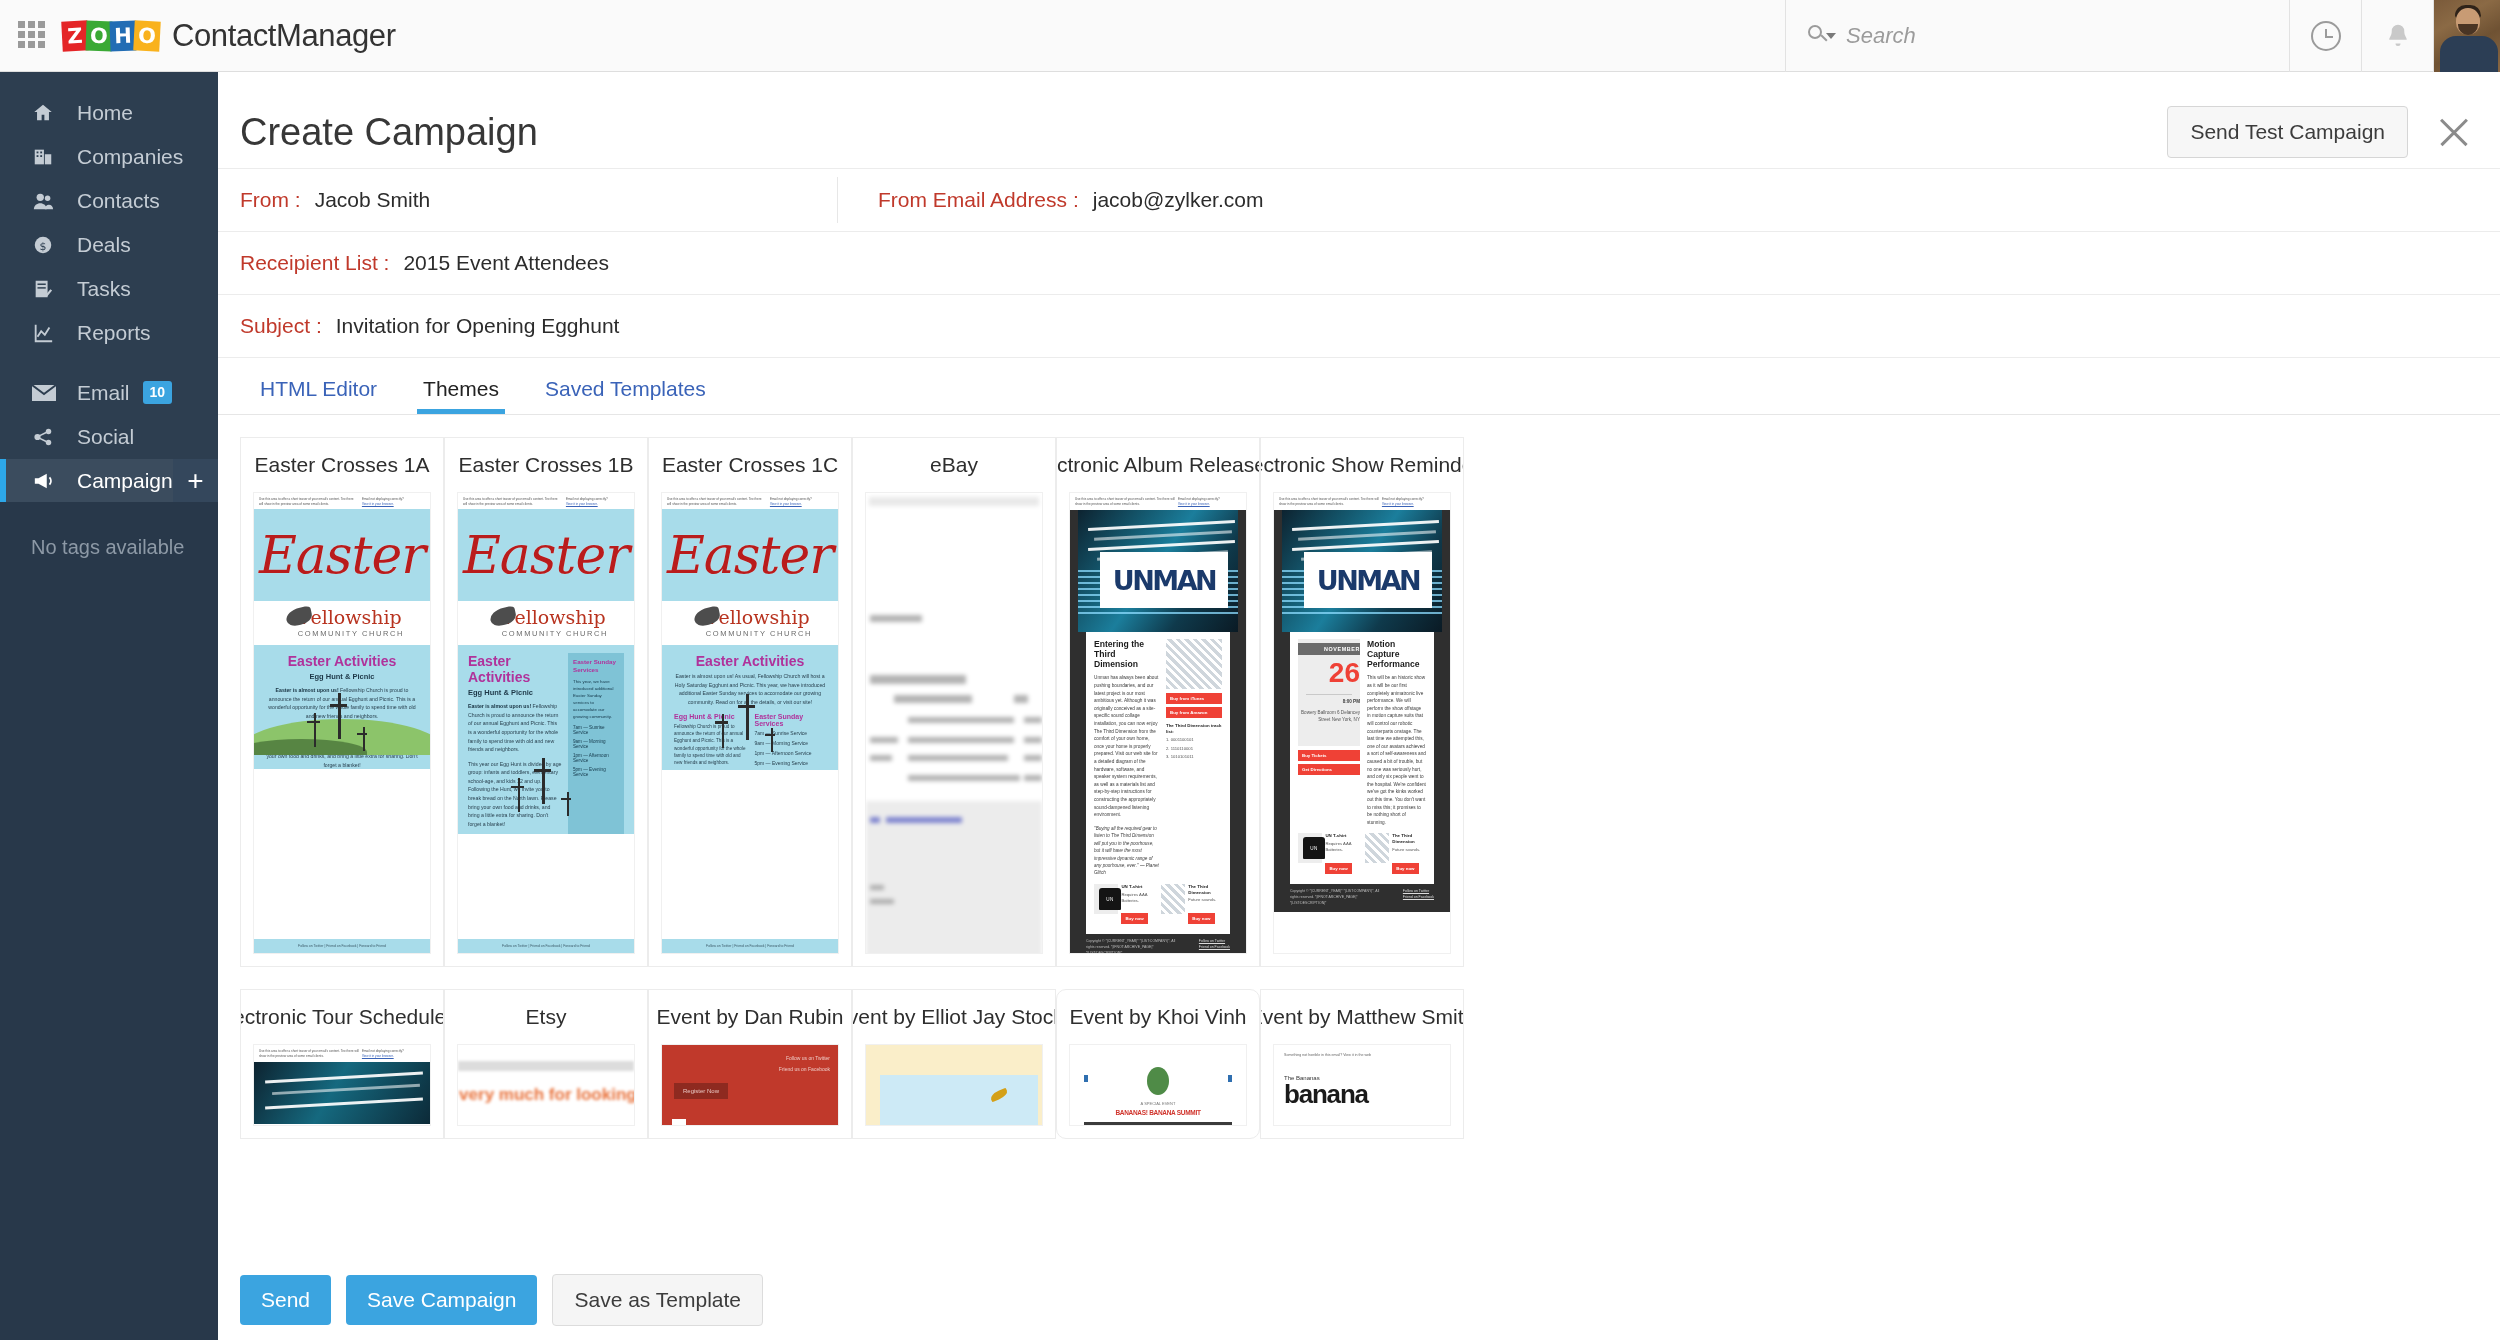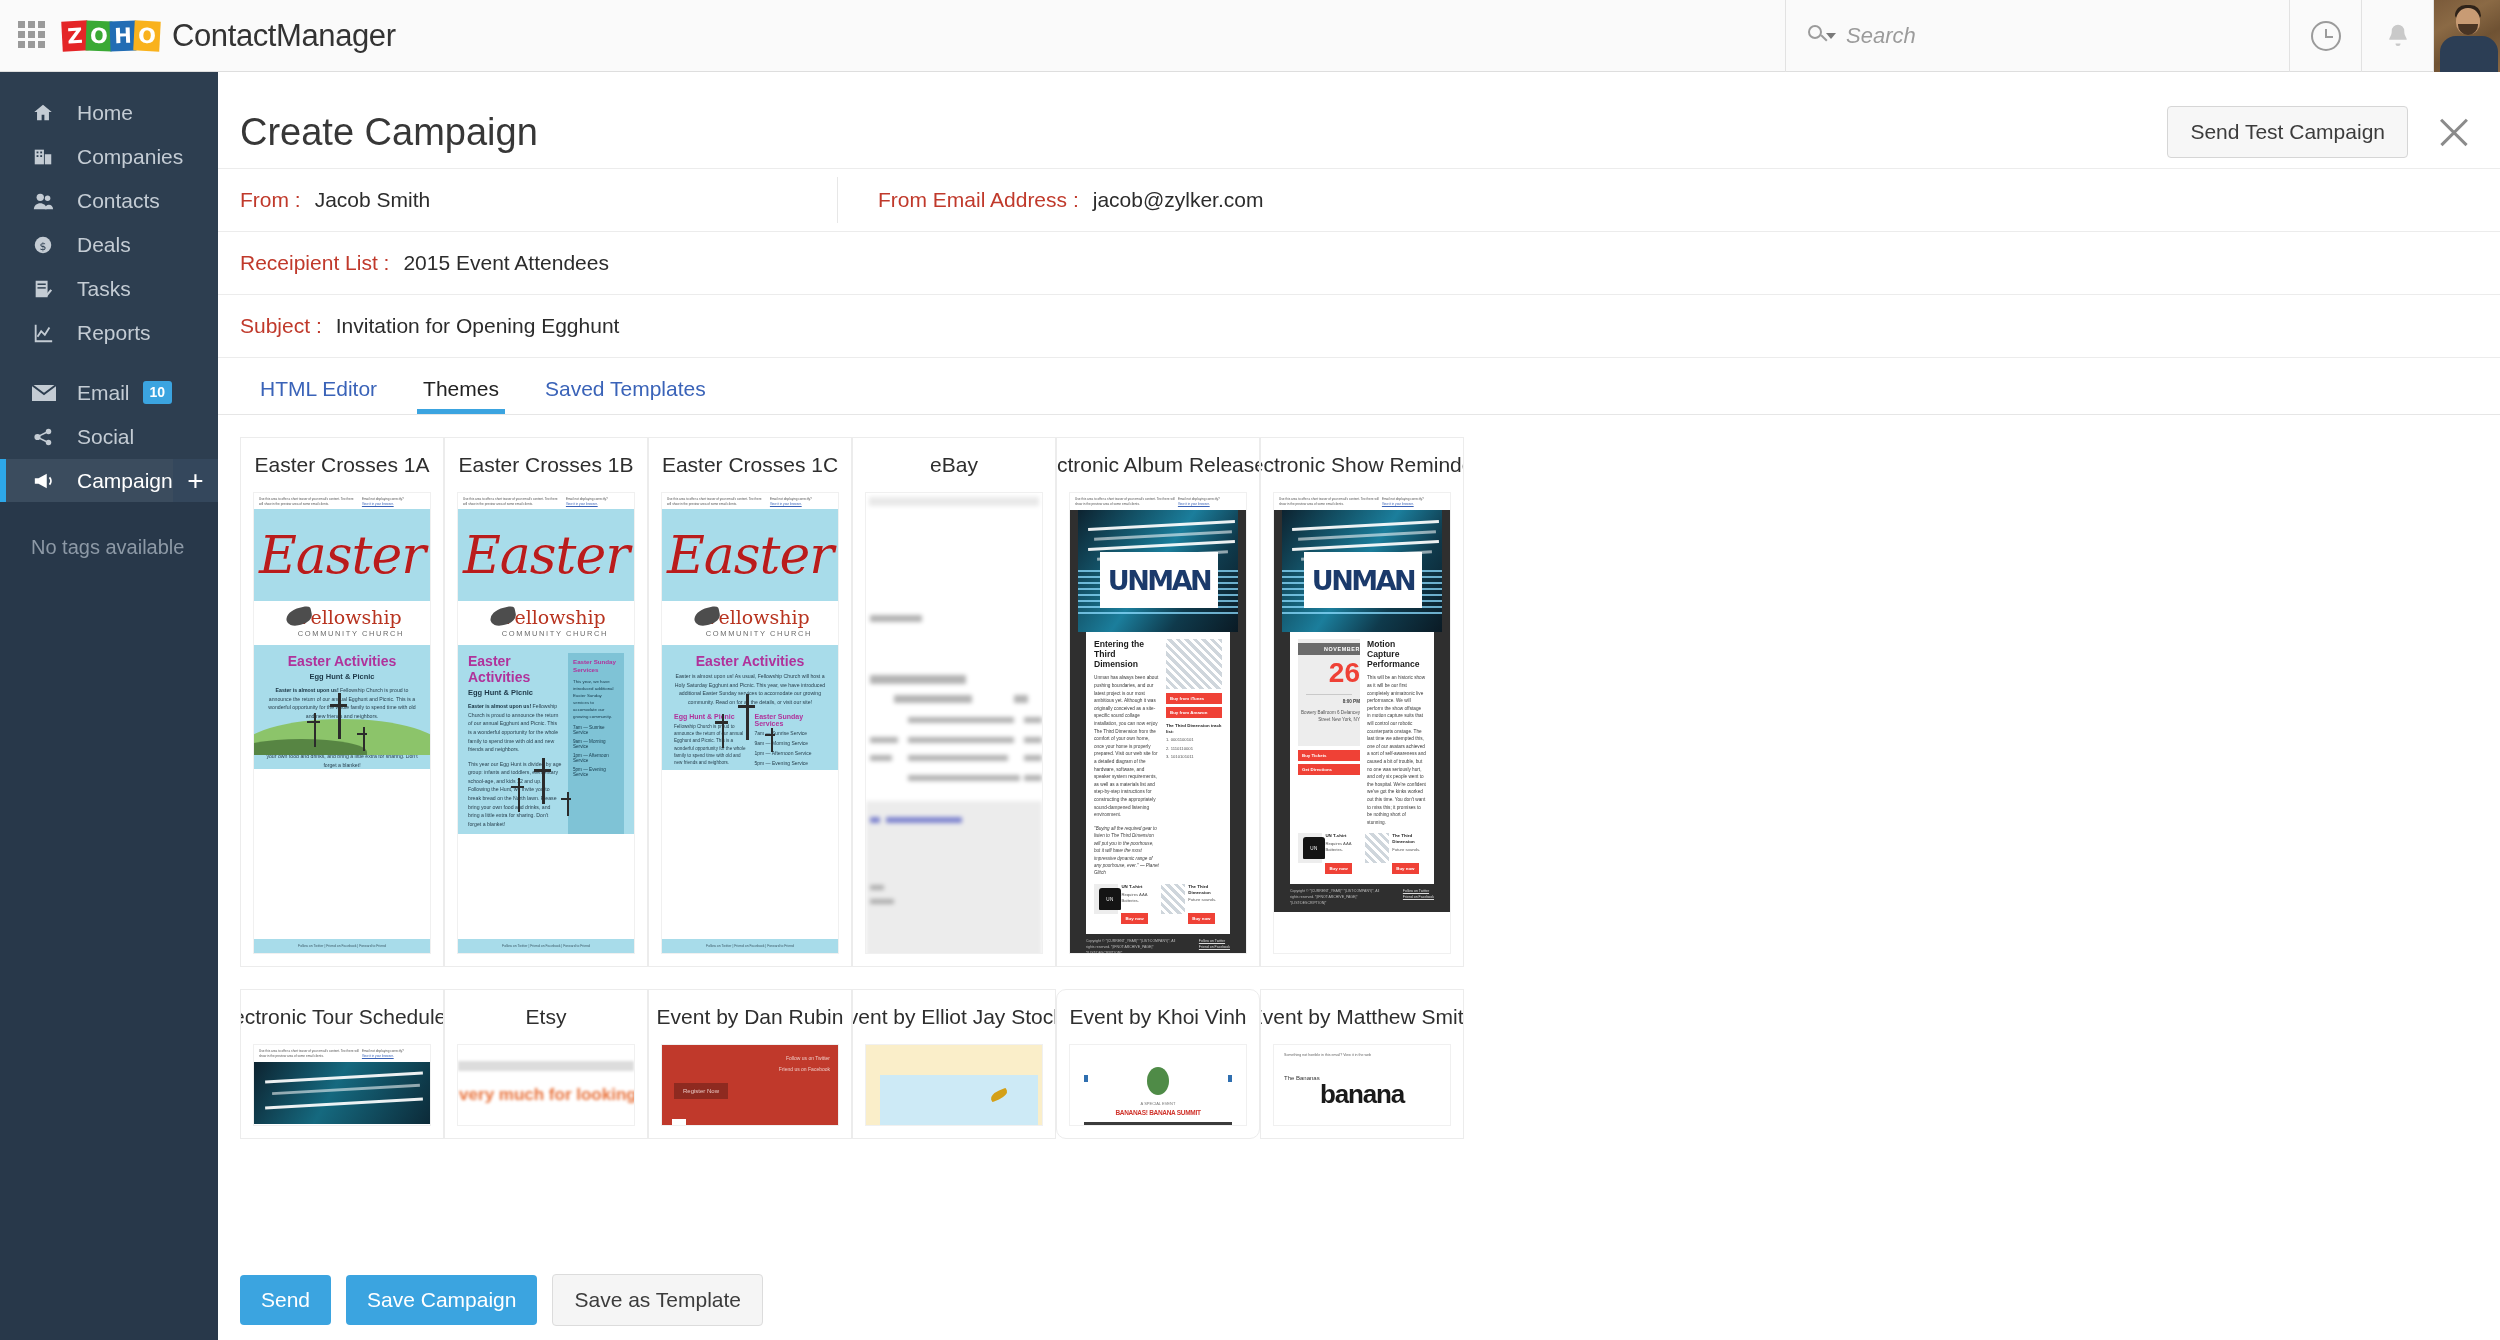--- a/index.html
+++ b/index.html
@@ -291,21 +291,21 @@
   .u-teaser u { color: #3a63b8; }
   .u-hero {
     position: relative; height: 122px;
     background: linear-gradient(125deg,#0d2330 0%, #14586e 28%, #1b7e9c 48%, #0f3a4c 72%, #0a1a24 100%);
     overflow: hidden;
   }
   .u-streak { position: absolute; background: rgba(255,255,255,.92); height: 2.6px; transform: rotate(-3.2deg); }
   .u-streak.t { background: rgba(255,255,255,.55); }
   .u-fine { position: absolute; left: 0; width: 100%; height: 1.6px; background: rgba(140,220,255,.75); }
   .u-card {
-    position: absolute; left: 22px; top: 42px; width: 118px; height: 56px;
+    position: absolute; left: 22px; top: 42px; width: 128px; height: 56px;
     background: #fff; display: flex; align-items: center; justify-content: center;
   }
   .u-logo { font-size: 27px; font-weight: bold; letter-spacing: -2.5px;
             color: #1b3a6b; position: relative; font-family: "DejaVu Sans", sans-serif; }
   .u-logo::before {
     content: attr(data-t); position: absolute; left: -1.6px; top: 0; color: #e8413a; z-index: -1;
   }
   .u-logo::after {
     content: attr(data-t); position: absolute; left: 1.6px; top: 0; color: #2fb3e8; z-index: -1;
   }
@@ -357,21 +357,21 @@
   .khoi-prev { background: #fff; height: 100%; position: relative; padding-top: 22px; }
   .khoi-prev .ball { width: 22px; height: 28px; background: #4f8b47; border-radius: 50%; margin: 0 auto; }
   .khoi-prev .dots { position:absolute; top:30px; left:0; right:0; display:flex; justify-content:space-between; padding: 0 14px;}
   .khoi-prev .dots i { width: 4px; height: 7px; background: #2f6fb0; display:block; }
   .khoi-prev .cap { text-align:center; font-size: 4px; color:#777; margin-top: 6px;}
   .khoi-prev .red { text-align:center; font-size: 6.5px; color:#d0342c; font-weight:bold; margin-top: 3px; letter-spacing:-.3px;}
   .khoi-prev .rule { height: 4px; background: #3b3b3b; margin: 6px 14px 0; }
   .matt-prev { background: #fff; height: 100%; padding: 8px 10px; }
   .matt-prev .tiny { font-size: 3.6px; color: #666; margin-bottom: 18px; }
   .matt-prev .k1 { font-size: 6px; color: #333; }
-  .matt-prev .k2 { font-size: 26px; font-weight: bold; color: #1a1a1a; letter-spacing: -1.2px; line-height: 1; text-align: center; }
+  .matt-prev .k2 { font-size: 26px; font-weight: bold; color: #1a1a1a; letter-spacing: -1.2px; line-height: 1; }
 
   
   .footer-bar {
     position: absolute; left: 218px; right: 0; bottom: 0; height: 82px;
     background: #fff; display: flex; align-items: center; padding-left: 22px;
     border-top: 1px solid #fff;
   }
   .btn-blue {
     background: #3ba4e0; color: #fff; border: 0; border-radius: 4px;
     font-size: 21px; padding: 13px 21px; margin-right: 15px; cursor: pointer;

